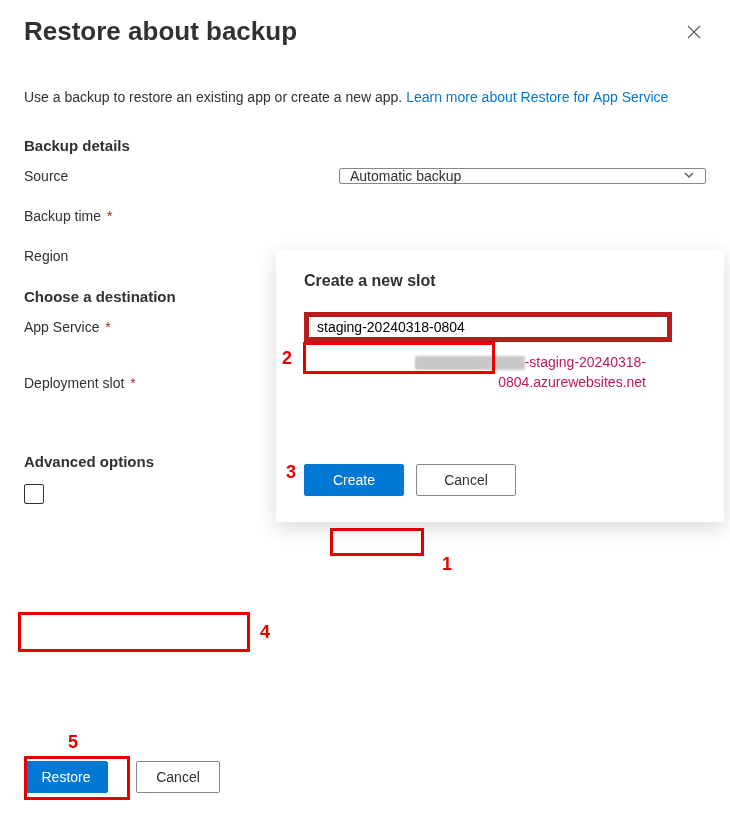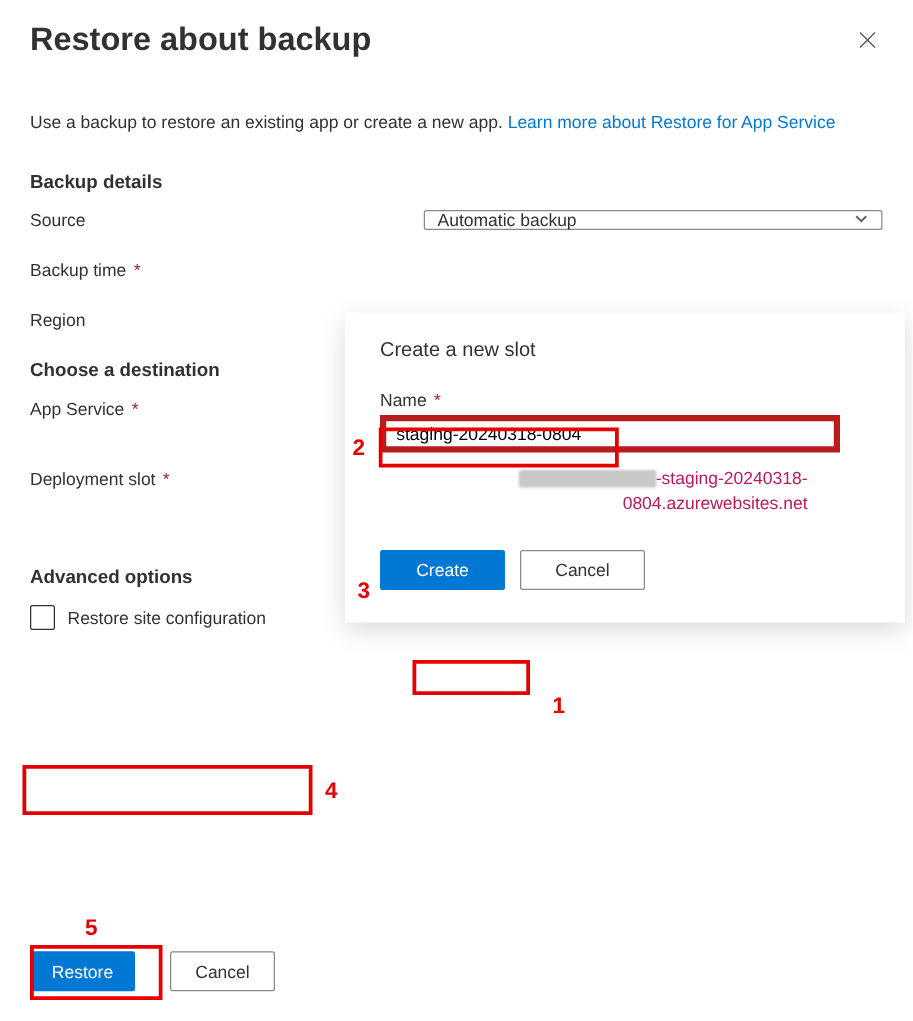--- a/index.html
+++ b/index.html
@@ -124,21 +124,21 @@
     top: 250px;
     left: 276px;
     width: 448px;
     background: #fff;
     box-shadow: 0 6px 20px rgba(0,0,0,0.15);
     padding: 22px 28px 26px 28px;
     z-index: 10;
   }
   .popup h2 {
     font-size: 16px;
-    font-weight: 400;
+    font-weight: 700;
     margin: 0 0 22px 0;
   }
   .popup .flabel {
     font-size: 14px;
     margin-bottom: 4px;
   }
   .popup input[type=text] {
     width: 368px;
     height: 30px;
     border: 5px solid #b91c1c;
@@ -160,21 +160,21 @@
     border-radius: 2px;
     width: 110px; height: 14px;
     vertical-align: middle;
     filter: blur(1px);
   }
   .popup .actions {
     margin-top: 28px;
     display: flex;
     gap: 12px;
   }
-  .popup .actions .btn { min-width: 100px; }
+  .popup .actions .btn { min-width: 100px; margin-top: 44px; }
 
   
   .slot-select {
     position: relative;
   }
 </style>
 </head>
 <body>
 
 <div class="panel">
@@ -240,44 +240,40 @@
     </div>
   </div>
   <div style="margin-left:315px;">
     <span class="link">Create new</span>
   </div>
 
   <div class="section-title" style="margin-top:34px;">Advanced options</div>
 
   <div class="adv-row">
     <div class="cb"></div>
-    <div>Restore site configuration</div>
   </div>
 
   <div class="footer">
     <div class="btn btn-primary">Restore</div>
     <div class="btn btn-secondary">Cancel</div>
   </div>
 
   <div class="callout-box" style="left:330px; top:528px; width:94px; height:28px;"></div>
   <div class="callout-num" style="left:442px; top:554px;">1</div>
 
   <div class="callout-box" style="left:18px; top:612px; width:232px; height:40px;"></div>
   <div class="callout-num" style="left:260px; top:622px;">4</div>
 
   <div class="callout-box" style="left:24px; top:756px; width:106px; height:44px;"></div>
   <div class="callout-num" style="left:68px; top:732px;">5</div>
 
 </div>
 
 <div class="popup">
   <h2>Create a new slot</h2>
-  <div class="flabel">
-    <span>Name</span><span class="req"> *</span>
-  </div>
   <input type="text" value="staging-20240318-0804" style="">
   <div class="url-preview">
     <span class="blurred"></span><span>-staging-20240318-0804.azurewebsites.net</span>
   </div>
   <div class="actions">
     <div class="btn btn-primary">Create</div>
     <div class="btn btn-secondary">Cancel</div>
   </div>
 
   

